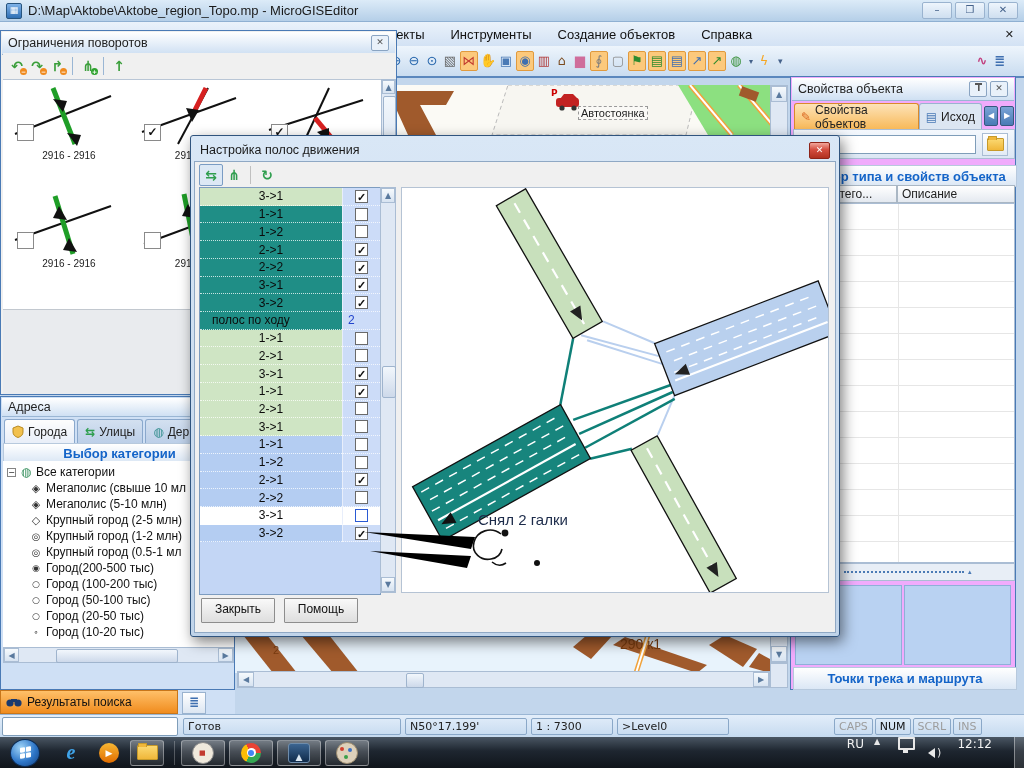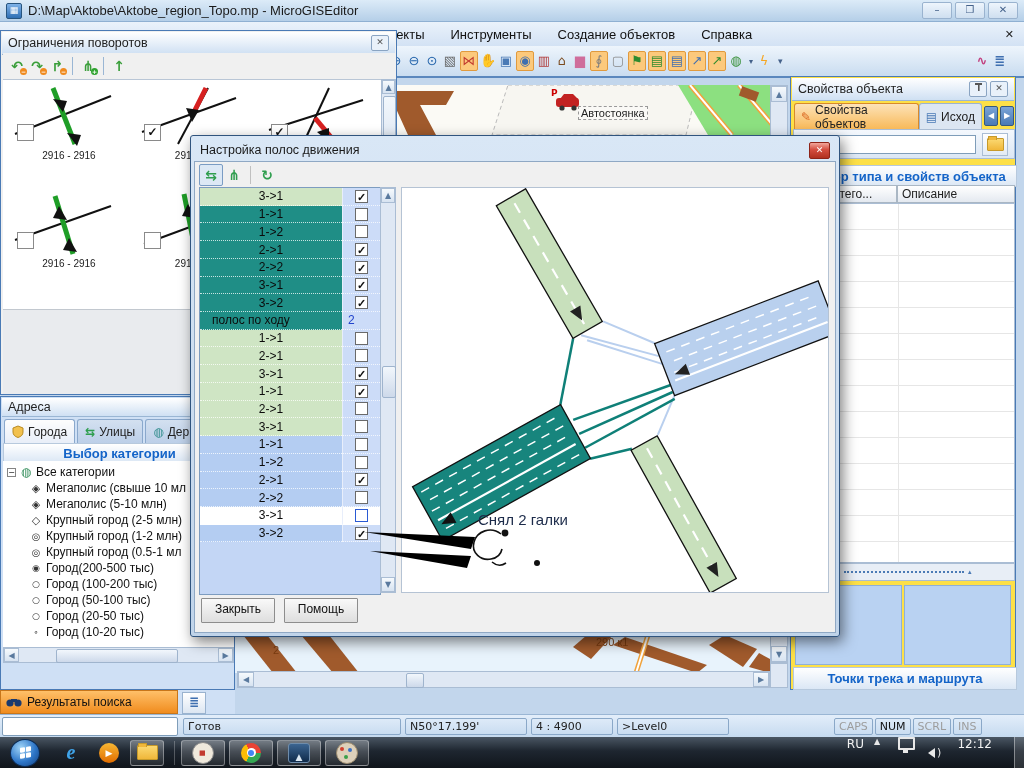--- a/index.html
+++ b/index.html
@@ -208,34 +208,34 @@
     <polygon points="66,0 94,0 124,38 98,38"></polygon>
     <polygon points="352,0 378,0 356,24 338,12"></polygon>
     <polygon points="390,2 472,30 462,38 378,10"></polygon>
     <polygon points="490,0 522,14 508,32 474,10"></polygon>
     <polygon points="524,18 535,24 535,38 514,32"></polygon>
   </g>
   <path d="M413,0 L401,38" stroke="#f0a23c" stroke-width="5" fill="none"></path>
   <path d="M413,0 L401,38" stroke="#ffffff" stroke-width="2" fill="none"></path>
 </svg>
 <span class="abs" style="left:273px;top:644px;z-index:1;font-size:11px;color:#7a3c10">2</span>
-<span class="abs" style="left:596px;top:636px;z-index:1;font-size:11px;color:#7a3c10">290 к1</span>
+<span class="abs" style="left:620px;top:636px;z-index:1;font-size:14px;color:#7a3c10">290 к1</span>
 
 <div class="abs sb" style="left:770px;top:85px;width:18px;height:578px;z-index:1">
   <div class="sb-btn gly" style="width:16px;height:16px;line-height:15px">▲</div>
   <div class="sb-btn gly" style="width:16px;height:16px;line-height:15px;position:absolute;bottom:0">▼</div>
 </div>
 <div class="abs sb" style="left:237px;top:671px;width:533px;height:17px;z-index:1">
   <div class="sb-btn gly" style="width:16px;height:15px;line-height:14px;position:absolute;left:0">◀</div>
   <div class="sb-thumb" style="position:absolute;left:168px;top:1px;width:16px;height:13px"></div>
   <div class="sb-btn gly" style="width:16px;height:15px;line-height:14px;position:absolute;right:0">▶</div>
 </div>
 <div class="abs sb" style="left:770px;top:663px;width:18px;height:25px;z-index:1"></div>
 
-<div class="abs panel" style="left:790px;top:76px;width:226px;height:614px;z-index:2;background:#fde047">
+<div class="abs panel" style="left:790px;top:76px;width:226px;height:614px;z-index:2;background:#f0abfc">
   <div class="ptitle" style="margin:1px">
     <span>Свойства объекта</span>
     <span style="margin-left:auto;display:flex;gap:3px">
       <span class="closebox">
         <svg width="9" height="10" viewBox="0 0 9 10">
             <rect x="1" y="1" width="7" height="2" fill="#555"></rect>
             <rect x="4" y="3" width="1.6" height="6" fill="#555"></rect>
           </svg>
       </span>
       <span class="closebox gly">✕</span>
@@ -679,21 +679,21 @@
     <circle cx="314" cy="397" r="3.4" fill="#111"></circle>
     <circle cx="346" cy="427" r="3" fill="#111"></circle>
     <text x="287" y="389" font-size="15" fill="#1c2b4a" font-family="Liberation Sans,sans-serif">Снял 2 галки</text>
   </svg>
 </div>
 
 <div class="abs statusbar">
   <input class="input abs" style="left: 2px; top: 2px; width: 176px; height: 19px; border-radius: 2px;" value="">
   <div class="sseg" style="left:183px;width:218px">Готов</div>
   <div class="sseg" style="left:405px;width:122px">N50°17.199' E57°09.049'</div>
-  <div class="sseg" style="left:531px;width:82px">4 : 4900</div>
+  <div class="sseg" style="left:531px;width:82px">1 : 7300</div>
   <div class="sseg" style="left:617px;width:112px">&gt;Level0</div>
   <div class="abs" id="locks" style="left:834px;top:3px;display:flex;gap:2px">
       <div class="sseg lock" style="position: static;">CAPS</div>
       <div class="sseg lock on" style="position: static;">NUM</div>
       <div class="sseg lock" style="position: static;">SCRL</div>
       <div class="sseg lock" style="position: static;">INS</div>
     </div>
 </div>
 
 <div class="abs taskbar">

